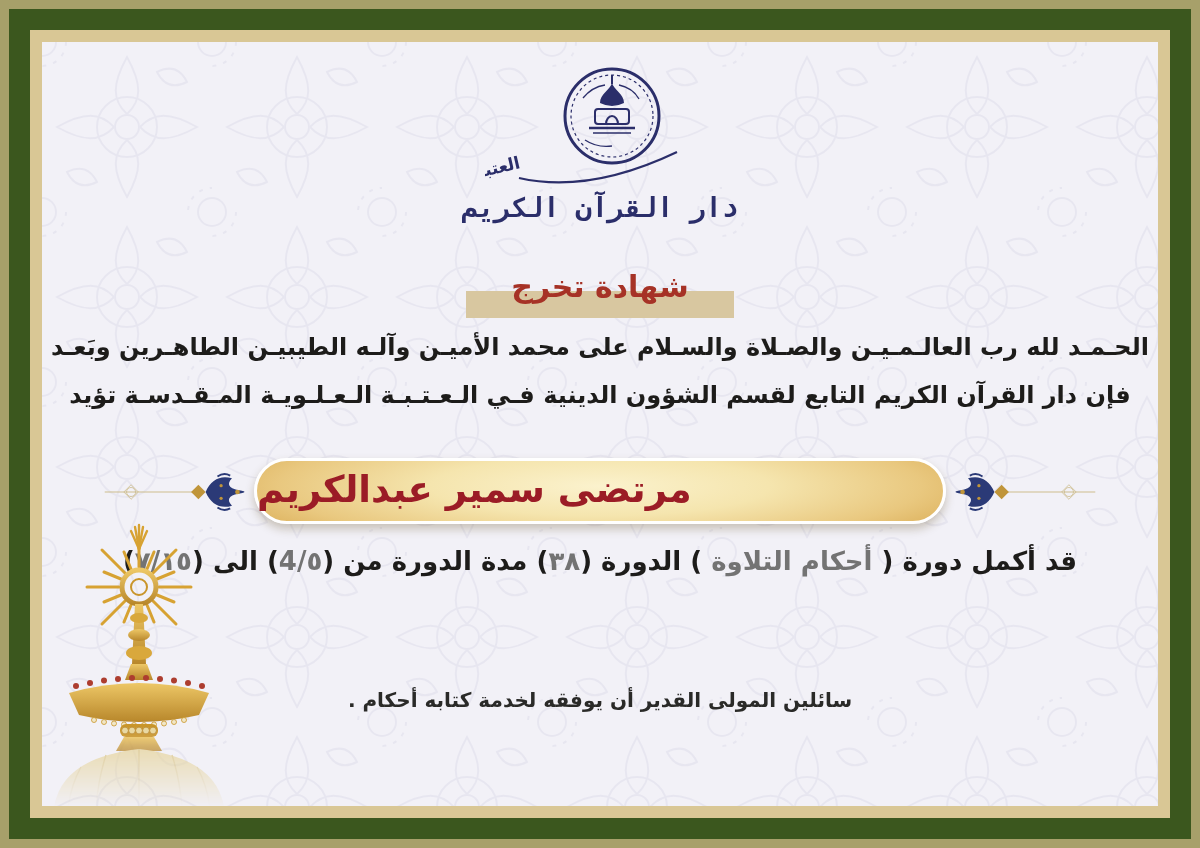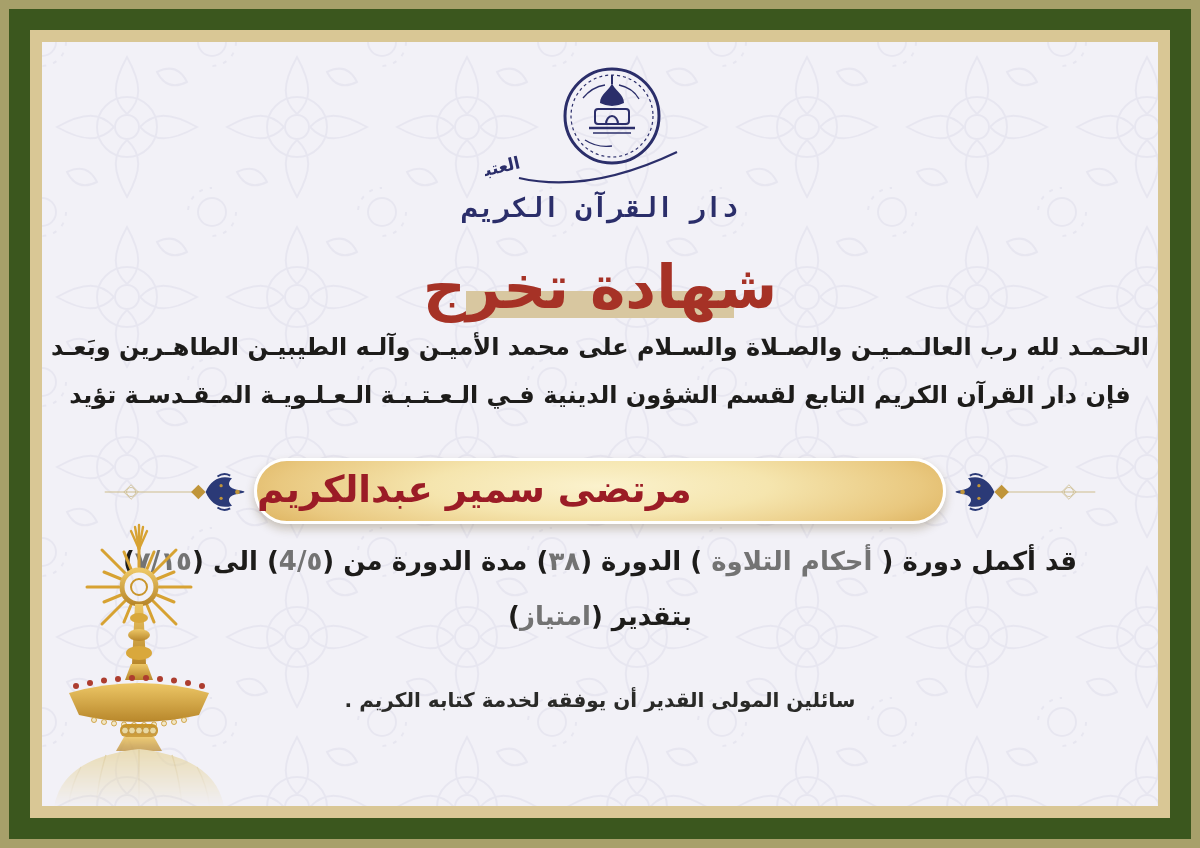--- a/index.html
+++ b/index.html
@@ -20,21 +20,21 @@
     position:absolute;top:150px;left:0;right:0;text-align:center;
     color:#2b2e6a;font-size:27px;font-weight:bold;letter-spacing:1px;font-family:Liberation Mono, monospace;
   }
 
   .title-wrap{position:absolute;top:213px;left:0;right:0;height:70px;text-align:center;}
   .title-strip{
     position:absolute;left:50%;top:36px;transform:translateX(-50%);
     width:268px;height:27px;background:#d8c7a0;z-index:0;
   }
   .title-text{
-    position:relative;z-index:1;color:#a63226;font-size:60px;font-weight:bold;line-height:64px;
+    position:relative;z-index:1;color:#a63226;font-size:30px;font-weight:bold;line-height:64px;
   }
 
   .line{position:absolute;left:0;right:0;color:#1d1c1a;font-weight:bold;}
   .praise-line{top:291px;text-align:center;font-size:24px;}
   .intro-line{top:339px;text-align:center;font-size:24px;}
   .student-label{top:385px;right:28px;left:auto;text-align:right;font-size:25px;}
 
   .name-banner{
     position:absolute;top:416px;left:212px;width:692px;height:66px;border-radius:34px;
     background:radial-gradient(ellipse 65% 130% at 50% 42%, #fbf2cd 0%, #f5e5ae 38%, #e9c87f 72%, #d6a54a 100%);
@@ -151,25 +151,22 @@
     <path d="M127,40 q7,5 14,1" fill="none" stroke="#2b3a77" stroke-width="2"></path>
     <circle cx="149" cy="23" r="2.6" fill="#c0953a"></circle>
     <circle cx="131" cy="16" r="1.8" fill="#c0953a"></circle>
     <circle cx="131" cy="30" r="1.8" fill="#c0953a"></circle>
   </svg>
 
   <div class="line course-line">
     <span>قد أكمل دورة ( </span><span class="teal">أحكام التلاوة</span><span> )  الدورة (</span><span class="teal">٣٨</span><span>)   مدة الدورة من (</span><span class="teal">4/٥</span><span>) الى (</span><span class="teal">٧/١٥</span><span>)</span>
   </div>
 
-  <div class="line grade-line">
-    <span>بتقدير (</span><span class="teal">امتياز</span><span>)</span>
-  </div>
-
-  <div class="line closing-line">سائلين المولى القدير أن يوفقه لخدمة كتابه الكريم .</div>
+
+  <div class="line closing-line">سائلين المولى القدير أن يوفقه لخدمة كتابه أحكام .</div>
 
   <div class="dome-wrap">
     <svg width="215" height="285" viewBox="0 0 215 285" xmlns="http://www.w3.org/2000/svg">
       <defs>
         <linearGradient id="gld" x1="0" y1="0" x2="0" y2="1">
           <stop offset="0" stop-color="#edc766"></stop>
             <stop offset="1" stop-color="#b8872b"></stop>
         </linearGradient>
         <linearGradient id="fade" x1="0" y1="0" x2="0" y2="1">
           <stop offset="0.72" stop-color="#ffffff"></stop>

